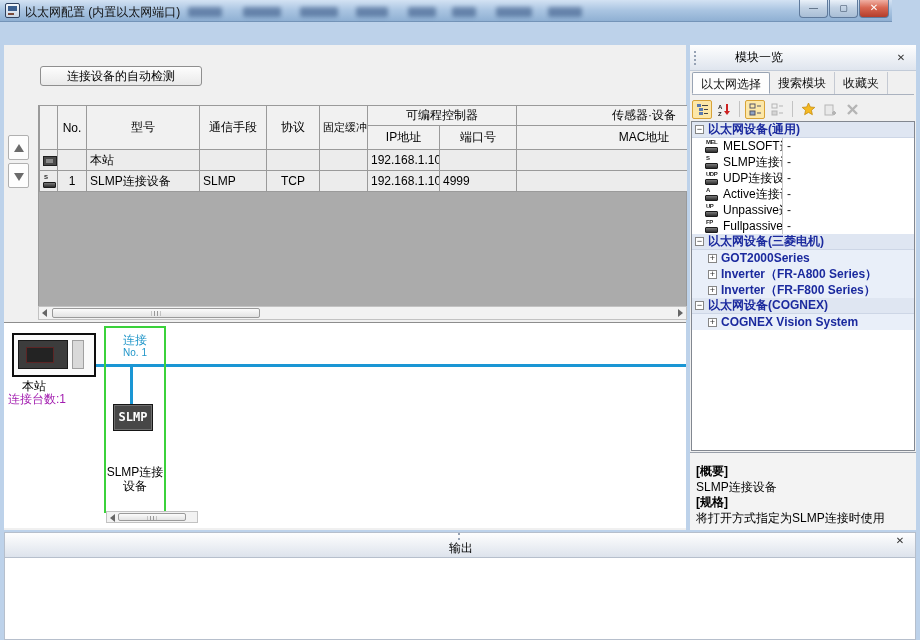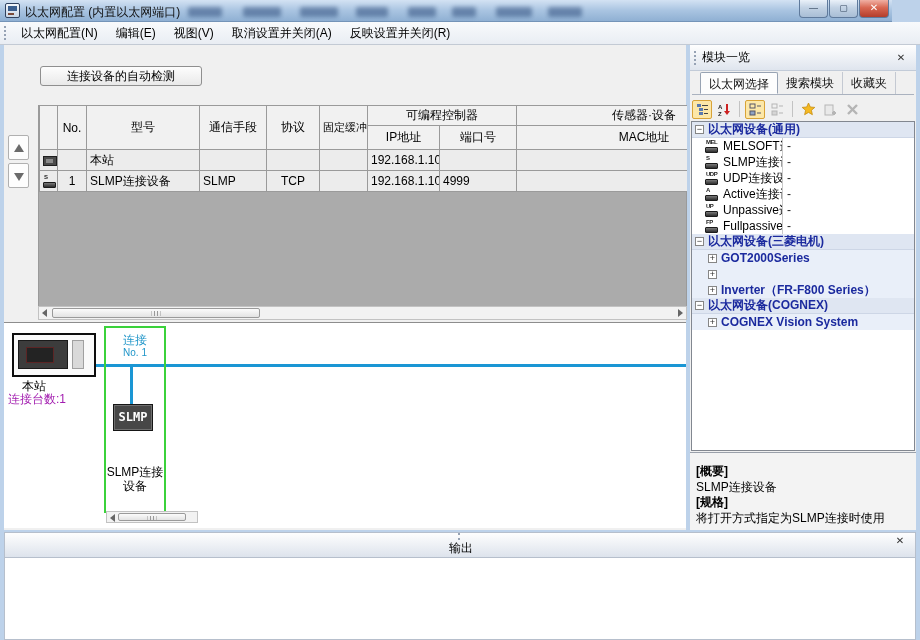--- a/index.html
+++ b/index.html
@@ -106,30 +106,30 @@
     box-shadow:inset 0 0 0 1px #6f6f6f; }
   .dev-label { position:absolute; left:102px; top:466px; width:66px; text-align:center; font-size:12px;
     line-height:1.15; word-break:break-all; }
   .hs-mini { left:106px; top:511px; width:92px; height:12px; }
   .hs-mini .hs-thumb { left:11px; width:68px; height:8px; }
   .hs-mini .hs-arrow { top:2px; }
   
   .mod-panel { position:absolute; left:690px; top:45px; width:226px; height:485px; background:#f0f0f0; }
   .panel-hdr { position:absolute; left:0; top:0; width:226px; height:26px;
     background:linear-gradient(#fefefe,#dfe5ee); border-bottom:1px solid #c2cbd8;
-    display:flex; align-items:center; }
+    display:flex; align-items:center;gap:33px; }
   .panel-hdr .t { font-size:12px; }
   .x-btn { position:absolute; right:7px; top:5px; width:16px; height:15px; text-align:center;
     font-size:10px; font-weight:bold; color:#333; line-height:15px; }
   .tabs { position:absolute; left:2px; top:27px; width:222px; height:23px; display:flex;
     border-bottom:1px solid #aab2bf; }
   .tab { padding:3px 8px 0 8px; font-size:12px; white-space:nowrap; color:#111;
     border-right:1px solid #c4c9d2; }
   .tab.active { background:#fdfdfd; border:1px solid #98a3b3; border-bottom:1px solid #fdfdfd;
-    border-radius:2px 2px 0 0;margin-left:8px; }
+    border-radius:2px 2px 0 0; }
   .ptoolbar { position:absolute; left:2px; top:52px; width:222px; height:24px; display:flex;
     align-items:center; gap:2px; }
   .tool { width:20px; height:19px; display:flex; align-items:center; justify-content:center;
     border:1px solid transparent; border-radius:2px; }
   .tool.hl { background:#fce7a8; border-color:#d8a338; }
   .tsep { width:1px; height:16px; background:#c3c3c3; margin:0 3px; }
   .tool svg { display:block; }
   
   .tree-box { position:absolute; left:1px; top:76px; width:224px; height:330px; background:#fff;
     border:1px solid #828790; overflow:hidden; }
@@ -172,28 +172,20 @@
     <span class="blur-blob b6"></span>
     <span class="blur-blob b7"></span>
     <span class="blur-blob b8"></span>
     <span class="winbtns">
       <span class="winbtn">—</span>
       <span class="winbtn">▢</span>
       <span class="winbtn close">✕</span>
     </span>
   </div>
 
-  <div class="menubar">
-    <span class="grip"></span>
-    <span class="menu-item">以太网配置(N)</span>
-    <span class="menu-item">编辑(E)</span>
-    <span class="menu-item">视图(V)</span>
-    <span class="menu-item">取消设置并关闭(A)</span>
-    <span class="menu-item">反映设置并关闭(R)</span>
-  </div>
 
   <div class="main-area"></div>
 
   <button class="detect-btn">连接设备的自动检测</button>
 
   <div class="row-btn up">
       <span class="tri"></span>
     </div>
   <div class="row-btn down">
       <span class="tri"></span>
@@ -416,20 +408,21 @@
       <div class="trow cat">
         <span class="tgl">−</span>
         <span>以太网设备(三菱电机)</span>
       </div>
       <div class="trow sub">
         <span class="tgl">+</span>
         <span>GOT2000Series</span>
       </div>
       <div class="trow sub">
         <span class="tgl">+</span>
+        <span>Inverter（FR-A800 Series）</span>
       </div>
       <div class="trow sub">
         <span class="tgl">+</span>
         <span>Inverter（FR-F800 Series）</span>
       </div>
       <div class="trow cat">
         <span class="tgl">−</span>
         <span>以太网设备(COGNEX)</span>
       </div>
       <div class="trow sub">

